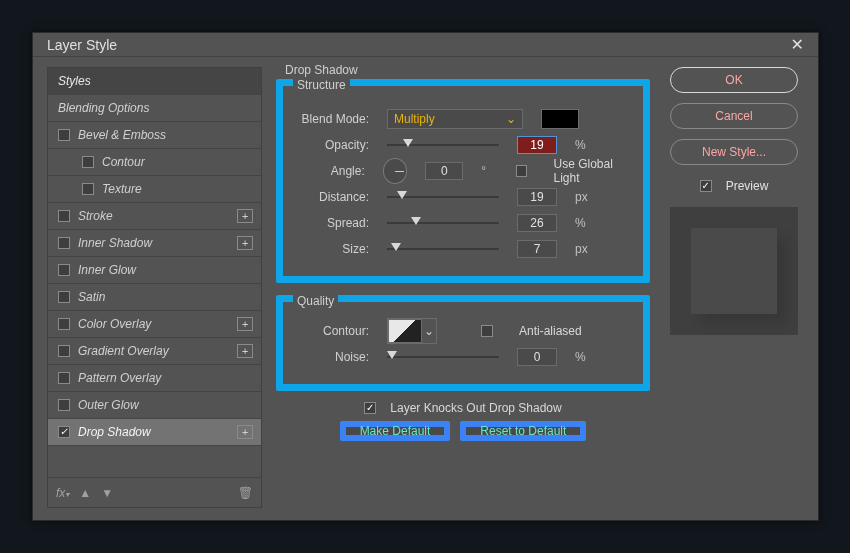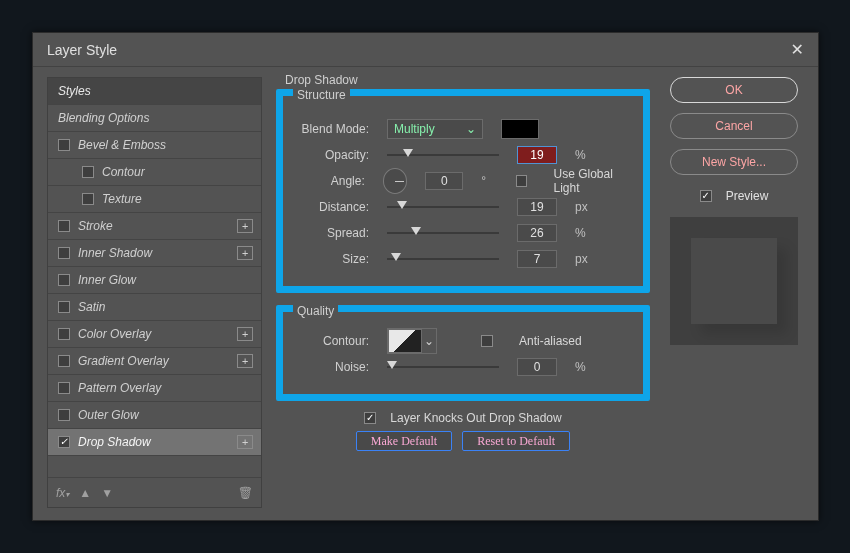--- a/index.html
+++ b/index.html
@@ -14,21 +14,21 @@
   .dialog {
     position: absolute;
     left: 32px; top: 32px;
     width: 787px; height: 489px;
     background: #535353;
     border: 1px solid #2b2b2b;
     box-shadow: 0 0 8px rgba(0,0,0,0.6);
     display: flex; flex-direction: column;
   }
   .titlebar {
-    height: 34px;
+    height: 24px;
     display: flex; align-items: center;
     padding: 0 14px;
     color: #e0e0e0;
     font-size: 14px;
     border-bottom: 1px solid #424242;
     justify-content: space-between;
   }
   .close-x { font-size: 16px; color: #e0e0e0; cursor: pointer; }
   .body {
     flex: 1;
@@ -107,24 +107,24 @@
   }
   .ctrl-row {
     display:flex; align-items:center;
     height: 26px;
     gap: 18px;
   }
   .ctrl-row .rlab {
     width: 72px; text-align:right; color:#d0d0d0;
   }
   .select {
-    width: 96px; height:20px;
+    width: 136px; height:20px;
     background:#4a4a4a; border:1px solid #6b6b6b;
     display:flex; align-items:center; justify-content:space-between;
-    padding:0 6px; color:#86efac;
+    padding:0 6px; color:#eab308;
   }
   .colorbox {
     width:38px; height:20px; background:#000; border:1px solid #6b6b6b;
   }
   .slider-track {
     width: 112px; height: 14px; position:relative;
     display:flex; align-items:center;
   }
   .slider-track .line { height:2px; width:100%; background:#3a3a3a; }
   .slider-track .thumb {
@@ -153,24 +153,23 @@
   }
   .contour-swatch{
     width:34px; height:24px; border:1px solid #6b6b6b;
     background:linear-gradient(135deg,#e8e8e8 0%,#e8e8e8 49%,#222 50%,#222 100%);
     display:inline-block;
   }
   .contour-wrap{display:flex;align-items:center;border:1px solid #6b6b6b;}
   .contour-wrap .car{width:14px;text-align:center;color:#d0d0d0;}
   .btn-flat{
     height:20px; padding:0 14px;
-    background:#494949; border:1px solid #3b82f6;
-    color:#f9a8d4; display:inline-flex; align-items:center;
+    background:#494949; border:6px solid #3b82f6;
+    color:#5eead4; display:inline-flex; align-items:center;
     border-radius:2px;
-    font-family:Liberation Serif, serif;
   }
   
   .right-col {
     width: 140px;
     display:flex; flex-direction:column;
     gap:10px; align-items:center;
     padding-top: 0;
   }
   .pill-btn{
     width:128px; height:26px;

